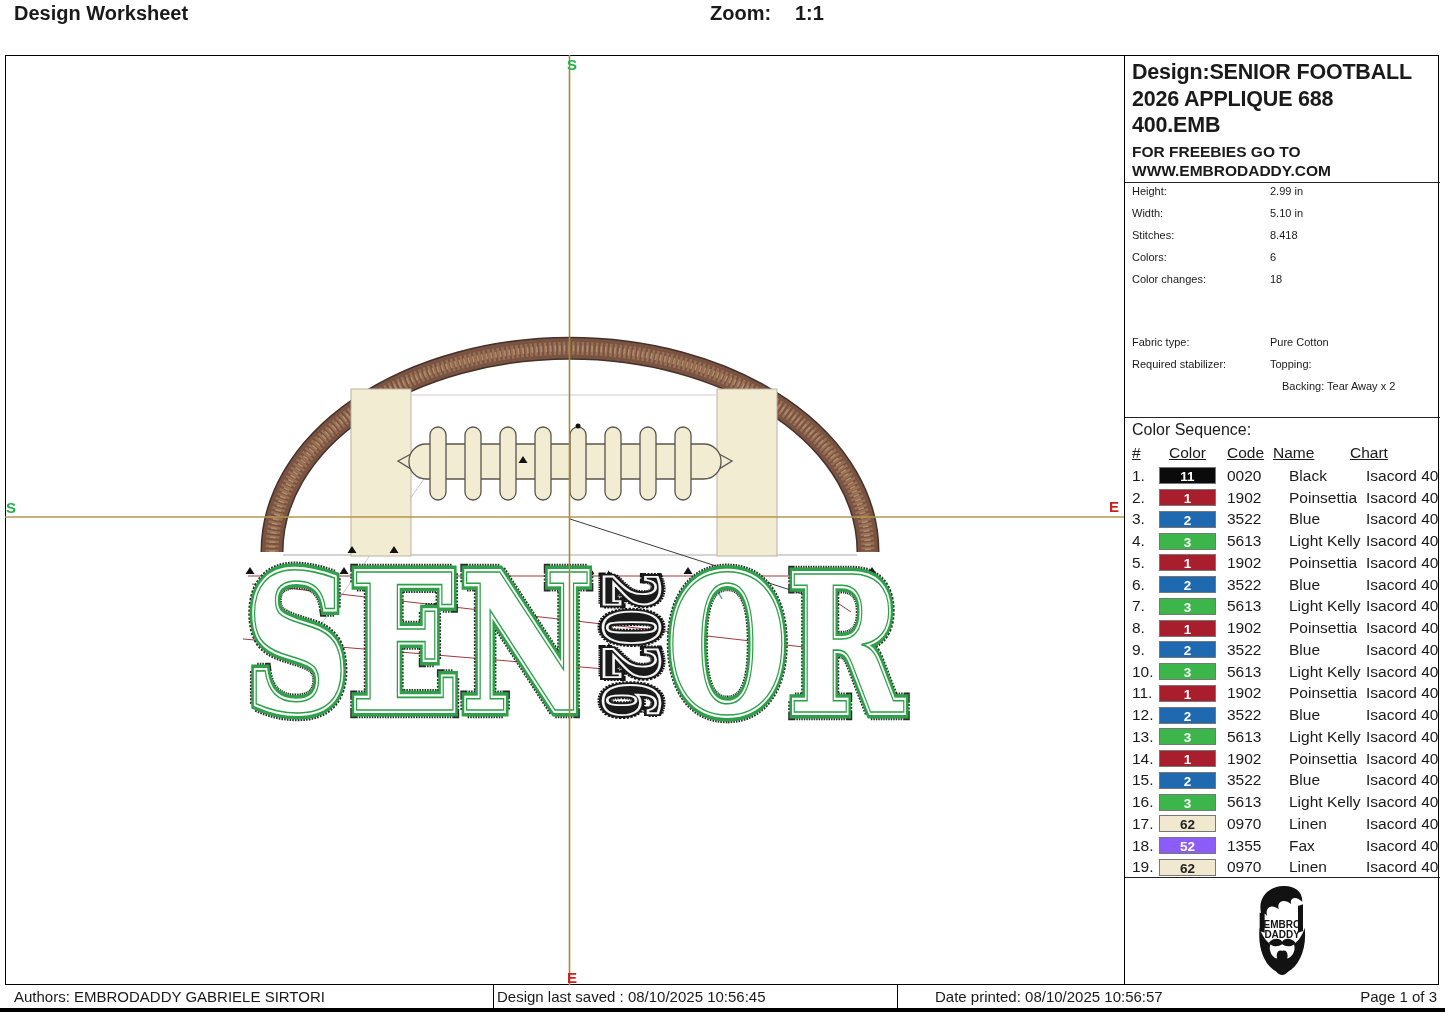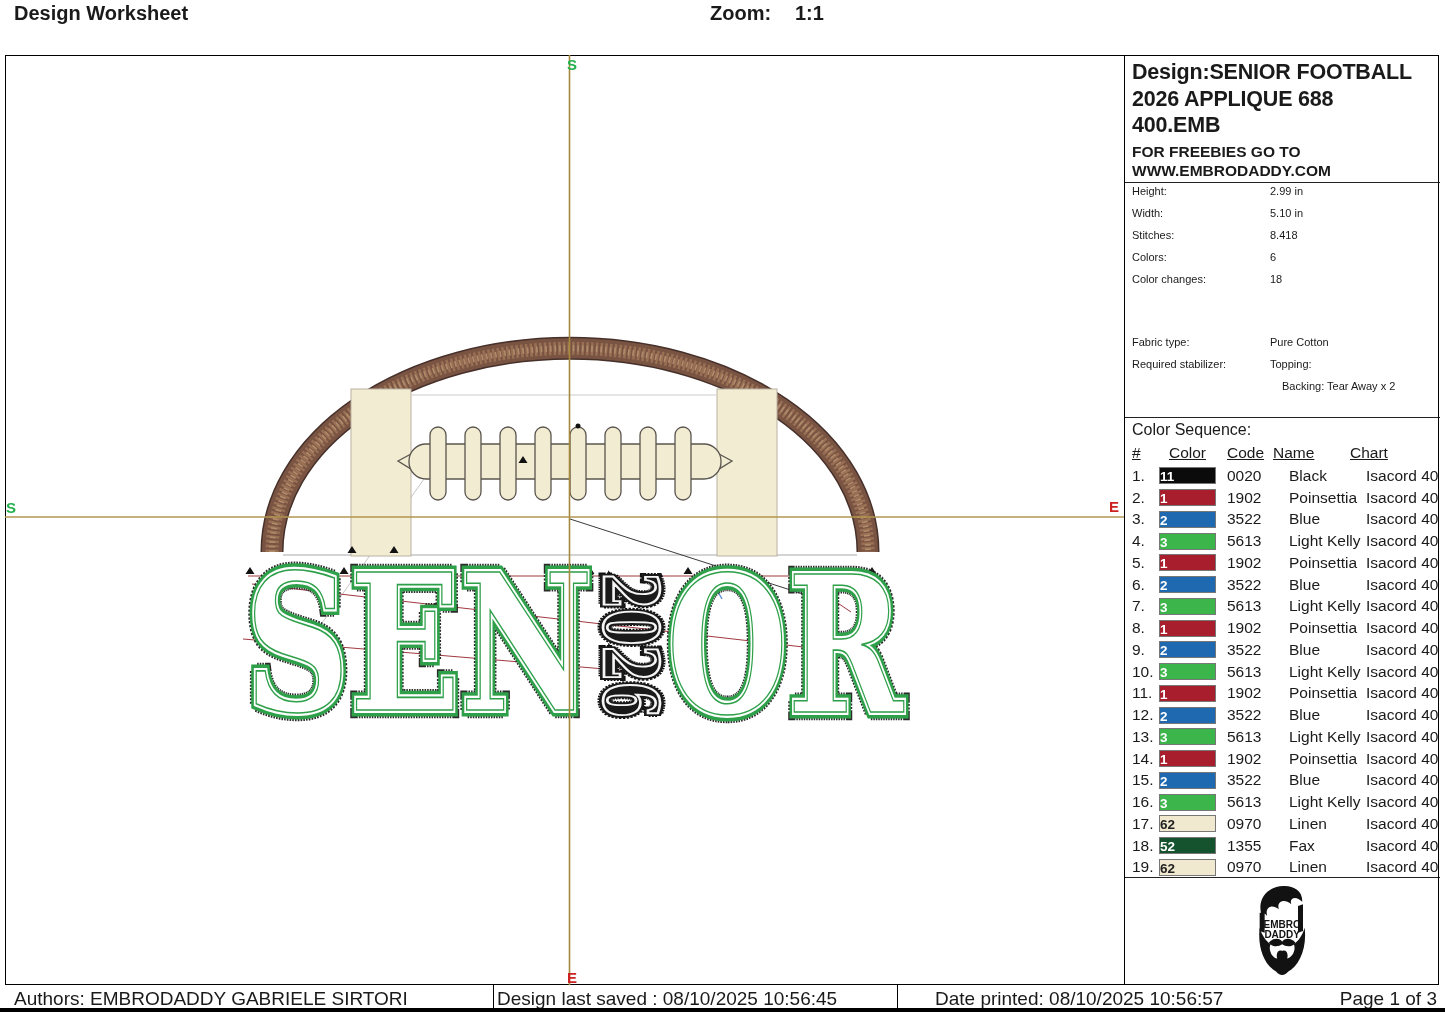--- a/index.html
+++ b/index.html
@@ -31,29 +31,29 @@
   #seq-header{position:absolute;left:0;top:389px;width:316px;display:flex;font-size:15.5px;}
   #seq-header span{text-decoration:underline;}
   .col-num{flex:none;width:27px;padding-left:7px;box-sizing:content-box;}
   .col-swatch{flex:none;width:57px;text-align:center;}
   .col-code{flex:none;width:45px;margin-left:11px;}
   .col-name{flex:none;width:76px;margin-left:1px;}
   .col-chart{flex:1;margin-left:1px;}
   #seq-rows{position:absolute;left:0;top:410px;width:316px;}
   .seq-row{display:flex;height:21.75px;align-items:center;font-size:15.5px;}
   .seq-num{flex:none;width:27px;padding-left:7px;}
-  .seq-swatch{flex:none;width:57px;height:17px;line-height:17px;
+  .seq-swatch{flex:none;width:57px;height:17px;line-height:17px;text-align:center;
               font-size:13.5px;font-weight:600;border:1px solid #777;box-sizing:border-box;}
   .seq-code{flex:none;width:45px;margin-left:11px;}
   .seq-name{flex:none;width:76px;margin-left:17px;white-space:nowrap;}
   .seq-chart{flex:1;margin-left:1px;white-space:nowrap;}
   #logo-wrap{position:absolute;left:108px;top:826px;width:100px;height:100px;}
 
   
-  .ftr{top:988px;font-size:19px;}
+  .ftr{top:988px;font-size:15px;}
   #ftr-authors{left:14px;}
   #ftr-saved{left:497px;}
   #ftr-printed{left:935px;}
   #ftr-page{right:8px;text-align:right;}
   .ftr-div{top:985px;width:1px;height:23px;background:#000;}
   #bottom-bar{left:0;top:1008px;width:1445px;height:4px;background:#000;}
 </style>
 </head>
 <body>
 
@@ -361,21 +361,21 @@
   <div class="seq-row">
     <span class="seq-num">17.</span>
     <span class="seq-swatch" style="background: rgb(240, 233, 207); color: rgb(34, 34, 34);">62</span>
     <span class="seq-code">0970</span>
     <span class="seq-name">Linen</span>
     <span class="seq-chart">Isacord 40</span>
   </div>
 
   <div class="seq-row">
     <span class="seq-num">18.</span>
-    <span class="seq-swatch" style="background: #14532d; color: rgb(255, 255, 255);">52</span>
+    <span class="seq-swatch" style="background: #8b5cf6; color: rgb(255, 255, 255);">52</span>
     <span class="seq-code">1355</span>
     <span class="seq-name">Fax</span>
     <span class="seq-chart">Isacord 40</span>
   </div>
 
   <div class="seq-row">
     <span class="seq-num">19.</span>
     <span class="seq-swatch" style="background: rgb(240, 233, 207); color: rgb(34, 34, 34);">62</span>
     <span class="seq-code">0970</span>
     <span class="seq-name">Linen</span>

